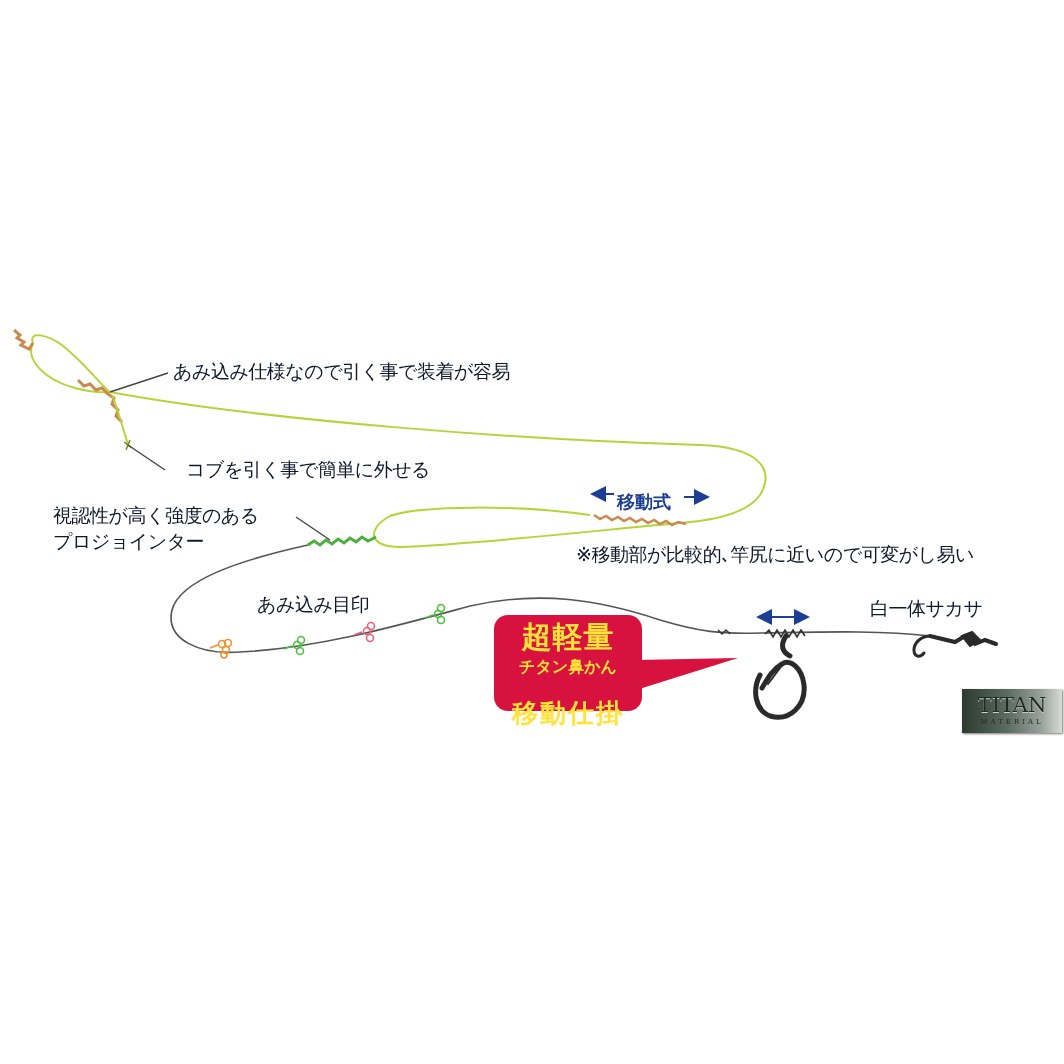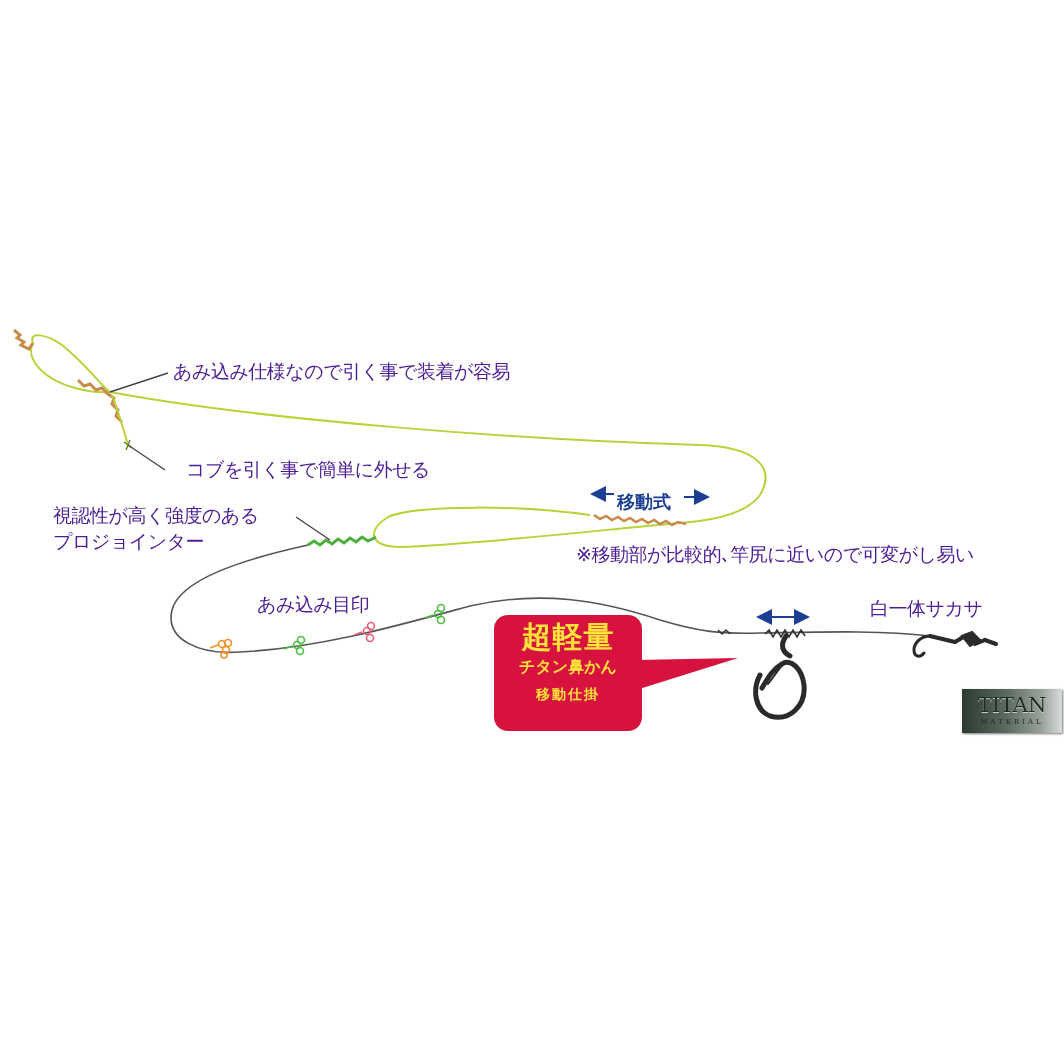--- a/index.html
+++ b/index.html
@@ -1,27 +1,27 @@
 <!DOCTYPE html>
 <html><head>
   <meta charset="utf-8">
   <style>
     html, body { margin: 0; padding: 0; background: #ffffff; }
     body { width: 1064px; height: 1064px; position: relative; overflow: hidden;
            font-family: "DejaVu Sans", "Liberation Sans", sans-serif; }
     #canvas { position: absolute; left: 0; top: 0; width: 1064px; height: 1064px; }
-    .label { position: absolute; color: #4c1d95; font-size: 19px; white-space: nowrap; letter-spacing: -0.5px; }
+    .label { position: absolute; color: #0f172a; font-size: 19px; white-space: nowrap; letter-spacing: -0.5px; }
     .label.multiline { white-space: pre-line; line-height: 26px; }
     .blue-label { position: absolute; color: #1c3f94; font-weight: bold; font-size: 18px; white-space: nowrap; margin-top: 7px; }
-    .callout { position: absolute; left: 494px; top: 615px; width: 148px; height: 116px;
+    .callout { position: absolute; left: 494px; top: 615px; width: 148px; height: 96px;
                background: #d8123e; border-radius: 14px; text-align: center; color: #ffe23a;
                font-weight: bold; }
     .callout .big { font-size: 30px; line-height: 36px; margin-top: 4px; letter-spacing: 1px; }
     .callout .mid { font-size: 16px; line-height: 24px; }
-    .callout .sub { font-size: 14px; line-height: 30px; letter-spacing: 2px; }
+    .callout .sub { font-size: 26px; line-height: 30px; letter-spacing: 2px; margin-top: 19px; }
     .titan { position: absolute; left: 962px; top: 689px; width: 100px; height: 44px;
              background: linear-gradient(90deg, #2c3a30 0%, #5b6b5f 45%, #9aa39d 80%, #d8dcd9 100%);
              box-shadow: 1px 1px 2px #777; }
     .titan .t1 { position: absolute; left: 0; right: 0; top: 4px; text-align: center;
                  font-family: "DejaVu Serif", "Liberation Serif", serif; font-size: 21px;
                  color: #1e2a22; letter-spacing: 0px; text-shadow: 0 1px 0 #c9d0cb; }
     .titan .t2 { position: absolute; left: 0; right: 0; top: 29px; text-align: center;
                  font-family: "DejaVu Serif", "Liberation Serif", serif; font-size: 7px;
                  color: #1e2a22; letter-spacing: 3px; }
   </style>

